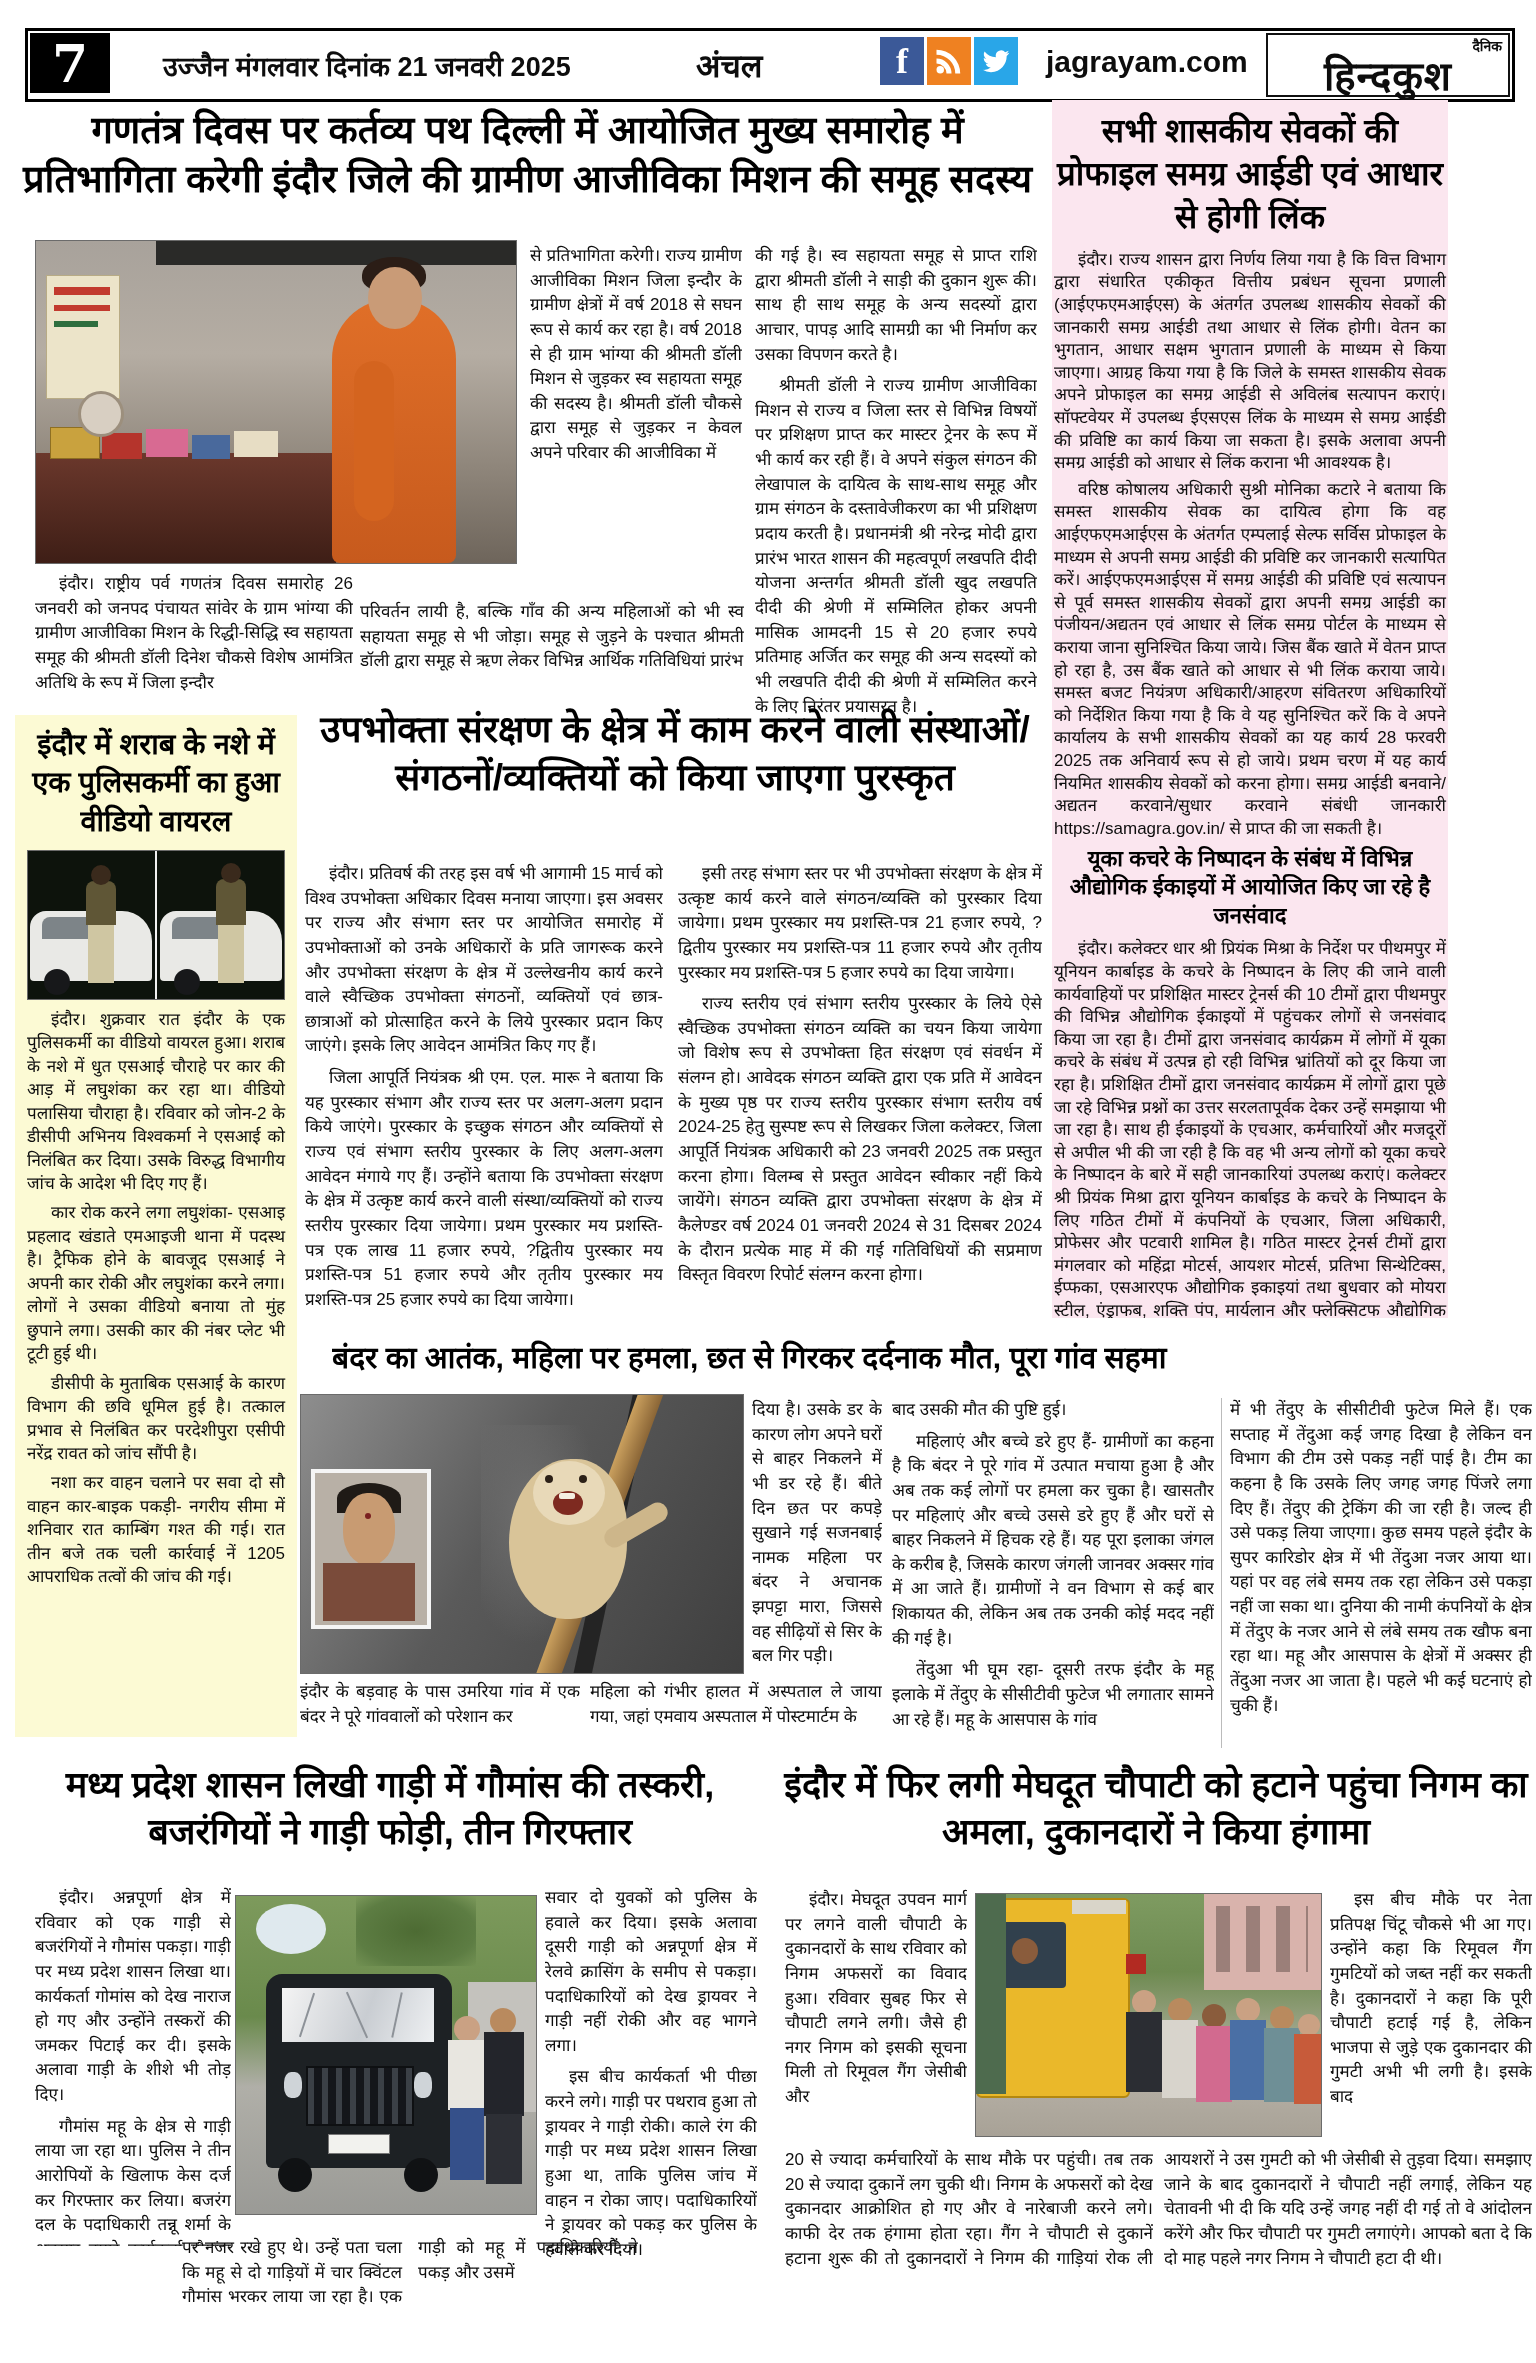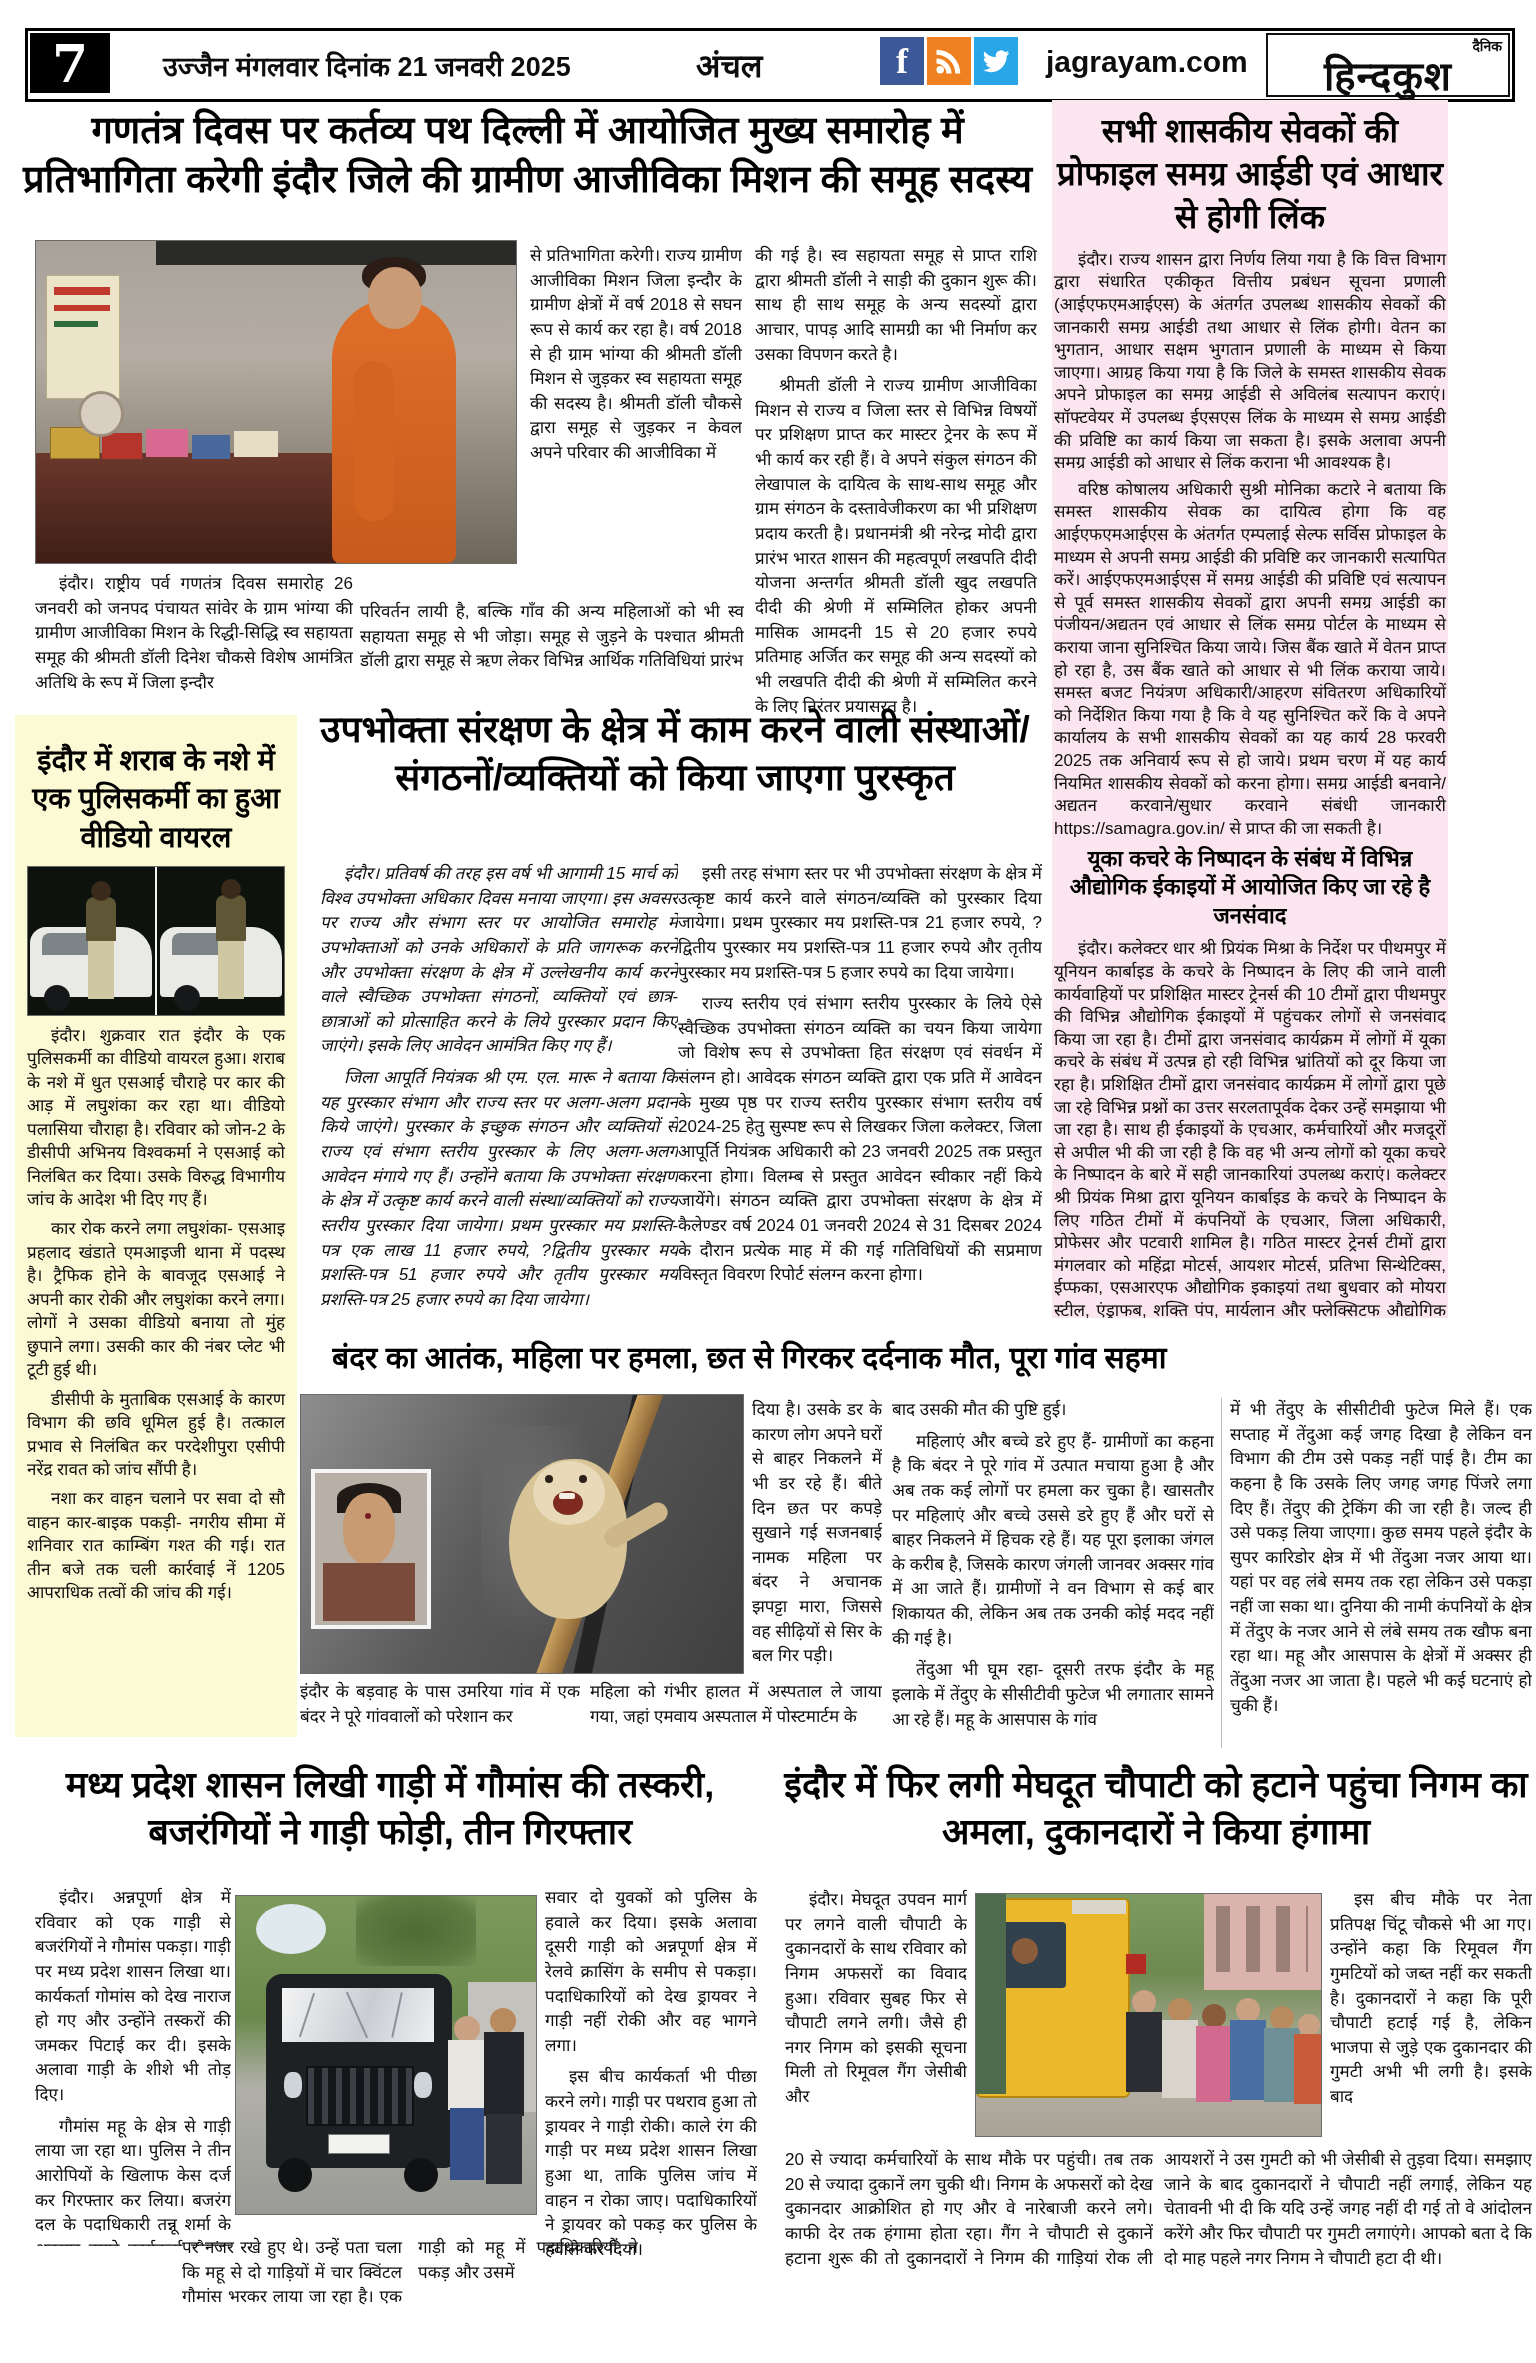--- a/index.html
+++ b/index.html
@@ -103,21 +103,21 @@
       <p class="ind">इंदौर। राज्य शासन द्वारा निर्णय लिया गया है कि वित्त विभाग द्वारा संधारित एकीकृत वित्तीय प्रबंधन सूचना प्रणाली (आईएफएमआईएस) के अंतर्गत उपलब्ध शासकीय सेवकों की जानकारी समग्र आईडी तथा आधार से लिंक होगी। वेतन का भुगतान, आधार सक्षम भुगतान प्रणाली के माध्यम से किया जाएगा। आग्रह किया गया है कि जिले के समस्त शासकीय सेवक अपने प्रोफाइल का समग्र आईडी से अविलंब सत्यापन कराएं। सॉफ्टवेयर में उपलब्ध ईएसएस लिंक के माध्यम से समग्र आईडी की प्रविष्टि का कार्य किया जा सकता है। इसके अलावा अपनी समग्र आईडी को आधार से लिंक कराना भी आवश्यक है।</p>
       <p class="ind">वरिष्ठ कोषालय अधिकारी सुश्री मोनिका कटारे ने बताया कि समस्त शासकीय सेवक का दायित्व होगा कि वह आईएफएमआईएस के अंतर्गत एम्पलाई सेल्फ सर्विस प्रोफाइल के माध्यम से अपनी समग्र आईडी की प्रविष्टि कर जानकारी सत्यापित करें। आईएफएमआईएस में समग्र आईडी की प्रविष्टि एवं सत्यापन से पूर्व समस्त शासकीय सेवकों द्वारा अपनी समग्र आईडी का पंजीयन/अद्यतन एवं आधार से लिंक समग्र पोर्टल के माध्यम से कराया जाना सुनिश्चित किया जाये। जिस बैंक खाते में वेतन प्राप्त हो रहा है, उस बैंक खाते को आधार से भी लिंक कराया जाये। समस्त बजट नियंत्रण अधिकारी/आहरण संवितरण अधिकारियों को निर्देशित किया गया है कि वे यह सुनिश्चित करें कि वे अपने कार्यालय के सभी शासकीय सेवकों का यह कार्य 28 फरवरी 2025 तक अनिवार्य रूप से हो जाये। प्रथम चरण में यह कार्य नियमित शासकीय सेवकों को करना होगा। समग्र आईडी बनवाने/अद्यतन करवाने/सुधार करवाने संबंधी जानकारी https://samagra.gov.in/ से प्राप्त की जा सकती है।</p>
     </div>
     <div class="hl" style="font-size:22px;line-height:1.3;">यूका कचरे के निष्पादन के संबंध में विभिन्न औद्योगिक ईकाइयों में आयोजित किए जा रहे है जनसंवाद</div>
     <div class="pinkbody" style="margin-top:8px;">
       <p class="ind">इंदौर। कलेक्टर धार श्री प्रियंक मिश्रा के निर्देश पर पीथमपुर में यूनियन कार्बाइड के कचरे के निष्पादन के लिए की जाने वाली कार्यवाहियों पर प्रशिक्षित मास्टर ट्रेनर्स की 10 टीमों द्वारा पीथमपुर की विभिन्न औद्योगिक ईकाइयों में पहुंचकर लोगों से जनसंवाद किया जा रहा है। टीमों द्वारा जनसंवाद कार्यक्रम में लोगों में यूका कचरे के संबंध में उत्पन्न हो रही विभिन्न भ्रांतियों को दूर किया जा रहा है। प्रशिक्षित टीमों द्वारा जनसंवाद कार्यक्रम में लोगों द्वारा पूछे जा रहे विभिन्न प्रश्नों का उत्तर सरलतापूर्वक देकर उन्हें समझाया भी जा रहा है। साथ ही ईकाइयों के एचआर, कर्मचारियों और मजदूरों से अपील भी की जा रही है कि वह भी अन्य लोगों को यूका कचरे के निष्पादन के बारे में सही जानकारियां उपलब्ध कराएं। कलेक्टर श्री प्रियंक मिश्रा द्वारा यूनियन कार्बाइड के कचरे के निष्पादन के लिए गठित टीमों में कंपनियों के एचआर, जिला अधिकारी, प्रोफेसर और पटवारी शामिल है। गठित मास्टर ट्रेनर्स टीमों द्वारा मंगलवार को महिंद्रा मोटर्स, आयशर मोटर्स, प्रतिभा सिन्थेटिक्स, ईप्फका, एसआरएफ औद्योगिक इकाइयां तथा बुधवार को मोयरा स्टील, एंड्राफब, शक्ति पंप, मार्यलान और फ्लेक्सिटफ औद्योगिक ईकाइयों में जनसंवाद करने पहुंची थी।</p>
     </div>
   </div>
 
   <div class="abs" id="yellowpanel">
-    <div class="hl" style="font-size:29px;line-height:1.32;margin-top:16px;">इंदौर में शराब के नशे में एक पुलिसकर्मी का हुआ वीडियो वायरल</div>
+    <div class="hl" style="font-size:29px;line-height:1.32;">इंदौर में शराब के नशे में एक पुलिसकर्मी का हुआ वीडियो वायरल</div>
     <div class="ph" style="position:relative;left:0;top:0;width:256px;height:148px;margin:10px auto 8px auto;background:#0d130c;">
       <div style="left:2px;top:60px;width:122px;height:70px;background:#e9e9e6;border-radius:16px 30px 4px 4px;"></div>
       <div style="left:14px;top:66px;width:60px;height:22px;background:#7d8488;border-radius:8px 14px 0 0;"></div>
       <div style="left:16px;top:118px;width:26px;height:26px;background:#17181a;border-radius:50%;"></div>
       <div style="left:58px;top:30px;width:30px;height:44px;background:#5f5636;border-radius:8px 8px 0 0;"></div>
       <div style="left:63px;top:14px;width:20px;height:20px;background:#3a2a1c;border-radius:50%;"></div>
       <div style="left:60px;top:74px;width:26px;height:58px;background:#cfc6a2;"></div>
       <div style="left:127px;top:0;width:2px;height:148px;background:#f2f2f2;"></div>
       <div style="left:132px;top:60px;width:122px;height:70px;background:#e9e9e6;border-radius:16px 30px 4px 4px;"></div>
       <div style="left:144px;top:66px;width:60px;height:22px;background:#7d8488;border-radius:8px 14px 0 0;"></div>
@@ -128,21 +128,21 @@
     </div>
     <div class="ybody">
       <p class="ind">इंदौर। शुक्रवार रात इंदौर के एक पुलिसकर्मी का वीडियो वायरल हुआ। शराब के नशे में धुत एसआई चौराहे पर कार की आड़ में लघुशंका कर रहा था। वीडियो पलासिया चौराहा है। रविवार को जोन-2 के डीसीपी अभिनय विश्वकर्मा ने एसआई को निलंबित कर दिया। उसके विरुद्ध विभागीय जांच के आदेश भी दिए गए हैं।</p>
       <p class="ind">कार रोक करने लगा लघुशंका- एसआइ प्रहलाद खंडाते एमआइजी थाना में पदस्थ है। ट्रैफिक होने के बावजूद एसआई ने अपनी कार रोकी और लघुशंका करने लगा। लोगों ने उसका वीडियो बनाया तो मुंह छुपाने लगा। उसकी कार की नंबर प्लेट भी टूटी हुई थी।</p>
       <p class="ind">डीसीपी के मुताबिक एसआई के कारण विभाग की छवि धूमिल हुई है। तत्काल प्रभाव से निलंबित कर परदेशीपुरा एसीपी नरेंद्र रावत को जांच सौंपी है।</p>
       <p class="ind">नशा कर वाहन चलाने पर सवा दो सौ वाहन कार-बाइक पकड़ी- नगरीय सीमा में शनिवार रात काम्बिंग गश्त की गई। रात तीन बजे तक चली कार्रवाई नें 1205 आपराधिक तत्वों की जांच की गई।</p>
     </div>
   </div>
 
   <div class="abs hl" style="left:305px;top:706px;width:740px;font-size:37px;line-height:1.3;">उपभोक्ता संरक्षण के क्षेत्र में काम करने वाली संस्थाओं/संगठनों/व्यक्तियों को किया जाएगा पुरस्कृत</div>
-  <div class="abs bt colbox" style="left:320px;top:862px;width:358px;height:498px;font-style:italic;">
+  <div class="abs bt colbox" style="left:305px;top:862px;width:358px;height:498px;">
     <p class="ind">इंदौर। प्रतिवर्ष की तरह इस वर्ष भी आगामी 15 मार्च को विश्व उपभोक्ता अधिकार दिवस मनाया जाएगा। इस अवसर पर राज्य और संभाग स्तर पर आयोजित समारोह में उपभोक्ताओं को उनके अधिकारों के प्रति जागरूक करने और उपभोक्ता संरक्षण के क्षेत्र में उल्लेखनीय कार्य करने वाले स्वैच्छिक उपभोक्ता संगठनों, व्यक्तियों एवं छात्र-छात्राओं को प्रोत्साहित करने के लिये पुरस्कार प्रदान किए जाएंगे। इसके लिए आवेदन आमंत्रित किए गए हैं।</p>
     <p class="ind">जिला आपूर्ति नियंत्रक श्री एम. एल. मारू ने बताया कि यह पुरस्कार संभाग और राज्य स्तर पर अलग-अलग प्रदान किये जाएंगे। पुरस्कार के इच्छुक संगठन और व्यक्तियों से राज्य एवं संभाग स्तरीय पुरस्कार के लिए अलग-अलग आवेदन मंगाये गए हैं। उन्होंने बताया कि उपभोक्ता संरक्षण के क्षेत्र में उत्कृष्ट कार्य करने वाली संस्था/व्यक्तियों को राज्य स्तरीय पुरस्कार दिया जायेगा। प्रथम पुरस्कार मय प्रशस्ति-पत्र एक लाख 11 हजार रुपये, ?द्वितीय पुरस्कार मय प्रशस्ति-पत्र 51 हजार रुपये और तृतीय पुरस्कार मय प्रशस्ति-पत्र 25 हजार रुपये का दिया जायेगा।</p>
   </div>
   <div class="abs bt colbox" style="left:678px;top:862px;width:364px;height:498px;">
     <p class="ind">इसी तरह संभाग स्तर पर भी उपभोक्ता संरक्षण के क्षेत्र में उत्कृष्ट कार्य करने वाले संगठन/व्यक्ति को पुरस्कार दिया जायेगा। प्रथम पुरस्कार मय प्रशस्ति-पत्र 21 हजार रुपये, ?द्वितीय पुरस्कार मय प्रशस्ति-पत्र 11 हजार रुपये और तृतीय पुरस्कार मय प्रशस्ति-पत्र 5 हजार रुपये का दिया जायेगा।</p>
     <p class="ind">राज्य स्तरीय एवं संभाग स्तरीय पुरस्कार के लिये ऐसे स्वैच्छिक उपभोक्ता संगठन व्यक्ति का चयन किया जायेगा जो विशेष रूप से उपभोक्ता हित संरक्षण एवं संवर्धन में संलग्न हो। आवेदक संगठन व्यक्ति द्वारा एक प्रति में आवेदन के मुख्य पृष्ठ पर राज्य स्तरीय पुरस्कार संभाग स्तरीय वर्ष 2024-25 हेतु सुस्पष्ट रूप से लिखकर जिला कलेक्टर, जिला आपूर्ति नियंत्रक अधिकारी को 23 जनवरी 2025 तक प्रस्तुत करना होगा। विलम्ब से प्रस्तुत आवेदन स्वीकार नहीं किये जायेंगे। संगठन व्यक्ति द्वारा उपभोक्ता संरक्षण के क्षेत्र में कैलेण्डर वर्ष 2024 01 जनवरी 2024 से 31 दिसबर 2024 के दौरान प्रत्येक माह में की गई गतिविधियों की सप्रमाण विस्तृत विवरण रिपोर्ट संलग्न करना होगा।</p>
   </div>
 
   <div class="abs hl" style="left:300px;top:1336px;width:1236px;font-size:30px;white-space:nowrap;overflow:hidden;text-align:left;margin-left:32px;">बंदर का आतंक, महिला पर हमला, छत से गिरकर दर्दनाक मौत, पूरा गांव सहमा</div>
 

